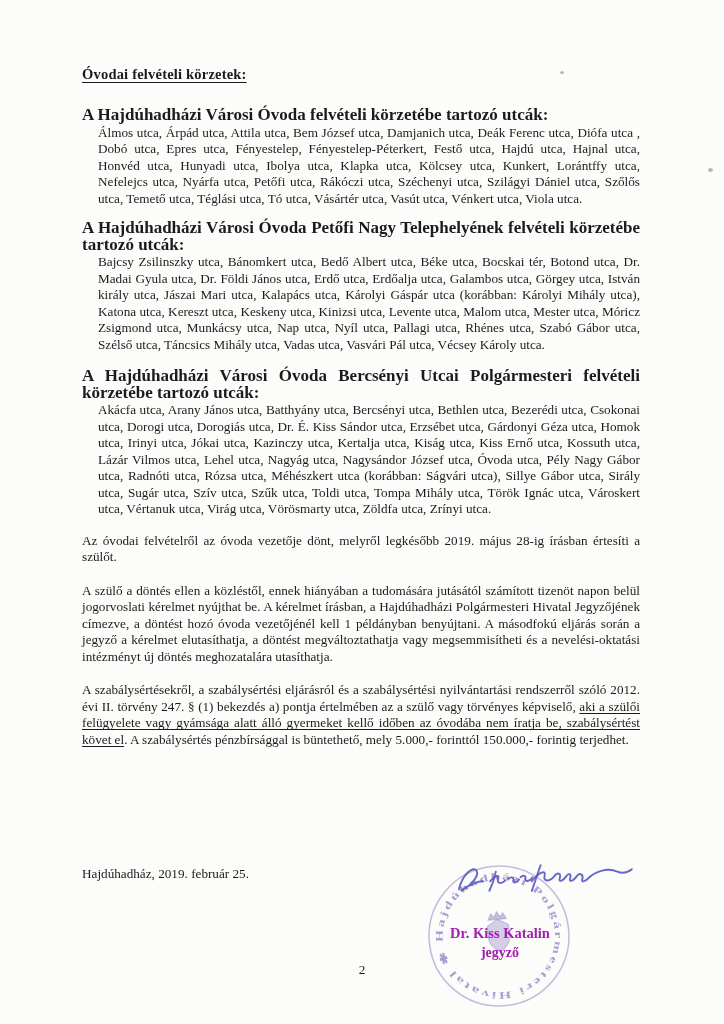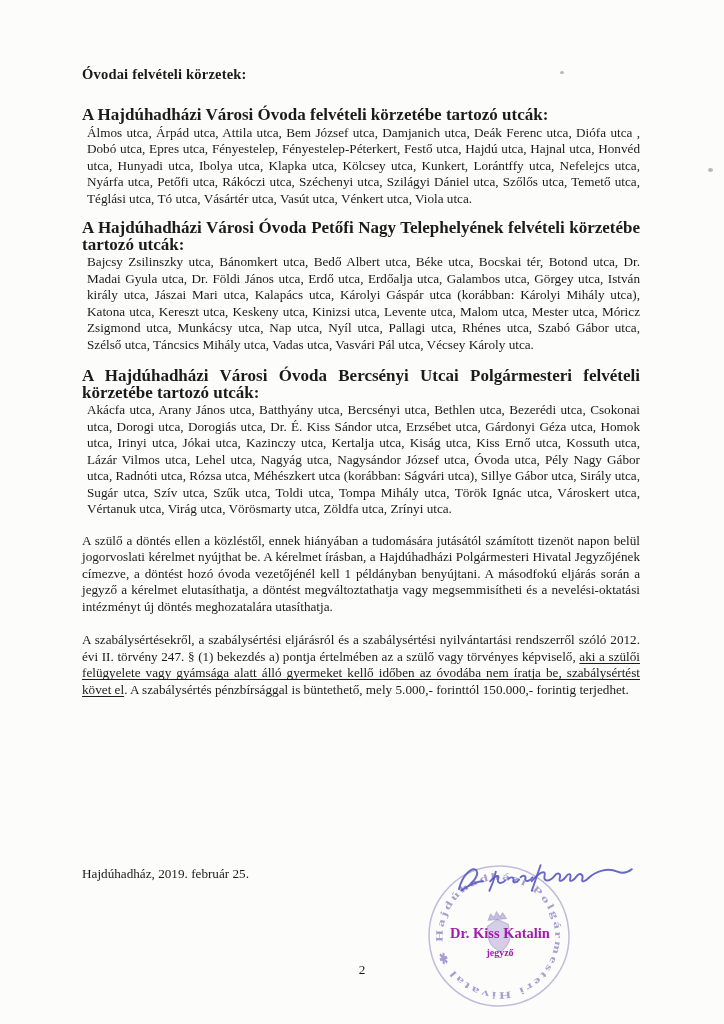--- a/index.html
+++ b/index.html
@@ -5,49 +5,49 @@
   html,body{margin:0;padding:0;background:#e8e8e6;}
   .page{
     position:relative;width:724px;height:1024px;margin:0 auto;
     background:#fcfcfa;overflow:hidden;
     font-family:"Liberation Serif","DejaVu Serif",serif;
     color:#1b1b1b;
     box-shadow:0 0 6px rgba(0,0,0,.25);
   }
   .content{position:absolute;left:82px;top:66px;width:558px;}
   .doc-title{
-    font-size:14.5px;font-weight:bold;
+    font-size:14.5px;font-weight:bold;text-decoration:underline;
     text-underline-offset:3px;margin:0 0 24px 0;letter-spacing:.2px;
   }
   .sec-heading{
     font-size:17px;font-weight:bold;margin:0 0 1px 0;
     text-align:justify;line-height:16.6px;
   }
   .body-para{
     font-size:13.2px;line-height:16.5px;text-align:justify;
-    margin:0 0 13px 5px;
+    margin:0 0 13px 16px;
     font-family:Liberation Serif, serif;
   }
   .gap-lg{margin-bottom:15px;}
   .para{
     font-size:13.2px;line-height:16.5px;text-align:justify;
     margin:0 0 17px 0;
   }
   .b{font-weight:normal;}
   .u{text-decoration:underline;text-underline-offset:2px;text-decoration-thickness:1.4px;}
   .dateline{position:absolute;left:82px;top:866px;font-size:13.2px;}
   .pagenum{position:absolute;left:350px;top:962px;width:24px;text-align:center;font-size:13.2px;}
   
   .stamp{position:absolute;left:423px;top:860px;width:152px;height:152px;transform:rotate(-6deg);opacity:.92;}
   .stamp svg{display:block;width:152px;height:152px;}
   .signer{
     position:absolute;left:400px;top:924px;width:200px;text-align:center;
     font-weight:bold;font-size:14.5px;line-height:19px;color:#a21caf;
   }
-  .signer .role{font-size:10px;}
+  .signer .role{font-size:14px;}
   .signature{position:absolute;left:448px;top:854px;width:190px;height:48px;}
   .signature svg{display:block;width:190px;height:48px;}
   .speck{position:absolute;border-radius:50%;background:#b9b9b4;}
   .speck1{left:560px;top:71px;width:4px;height:3px;}
   .speck2{left:708px;top:168px;width:5px;height:4px;}
 </style>
 </head>
 <body>
 
 <div class="page">
@@ -59,20 +59,21 @@
 
     <p class="sec-heading">A Hajdúhadházi Városi Óvoda felvételi körzetébe tartozó utcák:</p>
     <p class="body-para">Álmos utca, Árpád utca, Attila utca, Bem József utca, Damjanich utca, Deák Ferenc utca, Diófa utca , Dobó utca, Epres utca, Fényestelep, Fényestelep-Péterkert, Festő utca, Hajdú utca, Hajnal utca, Honvéd utca, Hunyadi utca, Ibolya utca, Klapka utca, Kölcsey utca, Kunkert, Lorántffy utca, Nefelejcs utca, Nyárfa utca, Petőfi utca, Rákóczi utca, Széchenyi utca, Szilágyi Dániel utca, Szőlős utca, Temető utca, Téglási utca, Tó utca, Vásártér utca, Vasút utca, Vénkert utca, Viola utca.</p>
 
     <p class="sec-heading">A Hajdúhadházi Városi Óvoda Petőfi Nagy Telephelyének felvételi körzetébe tartozó utcák:</p>
     <p class="body-para gap-lg">Bajcsy Zsilinszky utca, Bánomkert utca, Bedő Albert utca, Béke utca, Bocskai tér, Botond utca, Dr. Madai Gyula utca, Dr. Földi János utca, Erdő utca, Erdőalja utca, Galambos utca, Görgey utca, István király utca, Jászai Mari utca, Kalapács utca, Károlyi Gáspár utca (korábban: Károlyi Mihály utca), Katona utca, Kereszt utca, Keskeny utca, Kinizsi utca, Levente utca, Malom utca, Mester utca, Móricz Zsigmond utca, Munkácsy utca, Nap utca, Nyíl utca, Pallagi utca, Rhénes utca, Szabó Gábor utca, Szélső utca, Táncsics Mihály utca, Vadas utca, Vasvári Pál utca, Vécsey Károly utca.</p>
 
     <p class="sec-heading">A Hajdúhadházi Városi Óvoda Bercsényi Utcai Polgármesteri felvételi körzetébe tartozó utcák:</p>
     <p class="body-para gap-lg">Akácfa utca, Arany János utca, Batthyány utca, Bercsényi utca, Bethlen utca, Bezerédi utca, Csokonai utca, Dorogi utca, Dorogiás utca, Dr. É. Kiss Sándor utca, Erzsébet utca, Gárdonyi Géza utca, Homok utca, Irinyi utca, Jókai utca, Kazinczy utca, Kertalja utca, Kiság utca, Kiss Ernő utca, Kossuth utca, Lázár Vilmos utca, Lehel utca, Nagyág utca, Nagysándor József utca, Óvoda utca, Pély Nagy Gábor utca, Radnóti utca, Rózsa utca, Méhészkert utca (korábban: Ságvári utca), Sillye Gábor utca, Sirály utca, Sugár utca, Szív utca, Szűk utca, Toldi utca, Tompa Mihály utca, Török Ignác utca, Városkert utca, Vértanuk utca, Virág utca, Vörösmarty utca, Zöldfa utca, Zrínyi utca.</p>
 
+    <p class="para" style="margin-top:6px;">Az óvodai felvételről az óvoda vezetője dönt, melyről legkésőbb 2019. május 28-ig írásban értesíti a szülőt.</p>
 
     <p class="para">A szülő a döntés ellen a közléstől, ennek hiányában a tudomására jutásától számított tizenöt napon belül jogorvoslati kérelmet nyújthat be. A kérelmet írásban, a Hajdúhadházi Polgármesteri Hivatal Jegyzőjének címezve, a döntést hozó óvoda vezetőjénél kell 1 példányban benyújtani. A másodfokú eljárás során a jegyző a kérelmet elutasíthatja, a döntést megváltoztathatja vagy megsemmisítheti és a nevelési-oktatási intézményt új döntés meghozatalára utasíthatja.</p>
 
     <p class="para">
       <span>A szabálysértésekről, a szabálysértési eljárásról és a szabálysértési nyilvántartási rendszerről szóló 2012. évi II. törvény 247. § (1) bekezdés a) pontja értelmében </span><span class="b">az a szülő vagy törvényes képviselő, </span><span class="b u">aki a szülői felügyelete vagy gyámsága alatt álló gyermeket kellő időben az óvodába nem íratja be, szabálysértést követ el</span><span class="b">. A szabálysértés pénzbírsággal is büntethető</span><span>, mely </span><span class="b">5.000,- forinttól 150.000,- forintig</span><span> terjedhet.</span>
     </p>
   </div>
 
   <div class="dateline">Hajdúhadház, 2019. február 25.</div>
 

